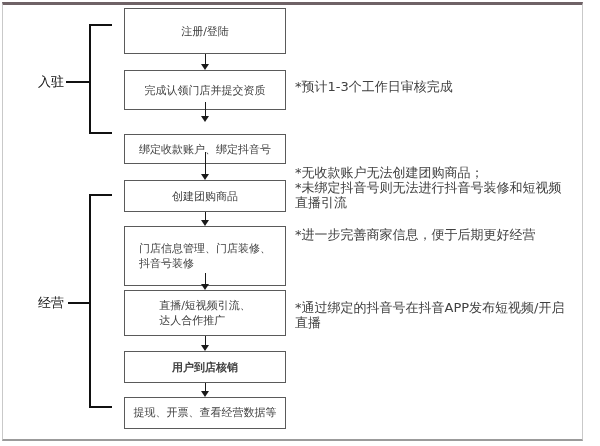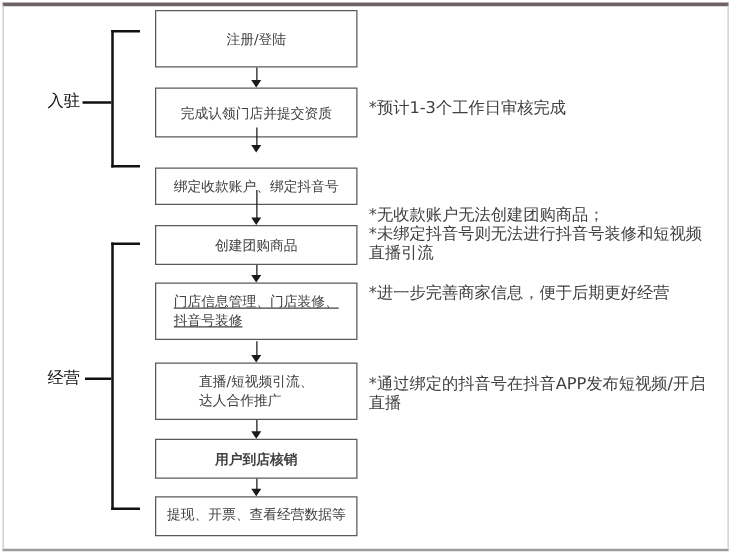--- a/index.html
+++ b/index.html
@@ -20,21 +20,21 @@
     position:absolute; left:124px; width:162px;
     border:1px solid #5a5a5a; background:#ffffff;
     display:flex; align-items:center; justify-content:center;
     text-align:left; font-size:11px; color:#404040;
     line-height:15px; white-space:pre-line; box-sizing:border-box;
   }
   .step-1 { top:8px;   height:46px; }
   .step-2 { top:70px;  height:40px; }
   .step-3 { top:134px; height:30px; }
   .step-4 { top:180px; height:32px; }
-  .step-5 { top:226px; height:46px;text-decoration:underline; }
+  .step-5 { top:226px; height:60px; }
   .step-6 { top:290px; height:46px; }
   .step-7 { top:351px; height:32px;font-weight:bold; }
   .step-8 { top:397px; height:32px;font-family:Liberation Mono, monospace; }
 
   .connector { position:absolute; left:201px; width:9px; }
   .c-1 { top:54px;  height:16px; }
   .c-2 { top:102px; height:20px; }
   .c-3 { top:152px; height:28px; }
   .c-4 { top:212px; height:14px; }
   .c-5 { top:273px; height:17px; }

